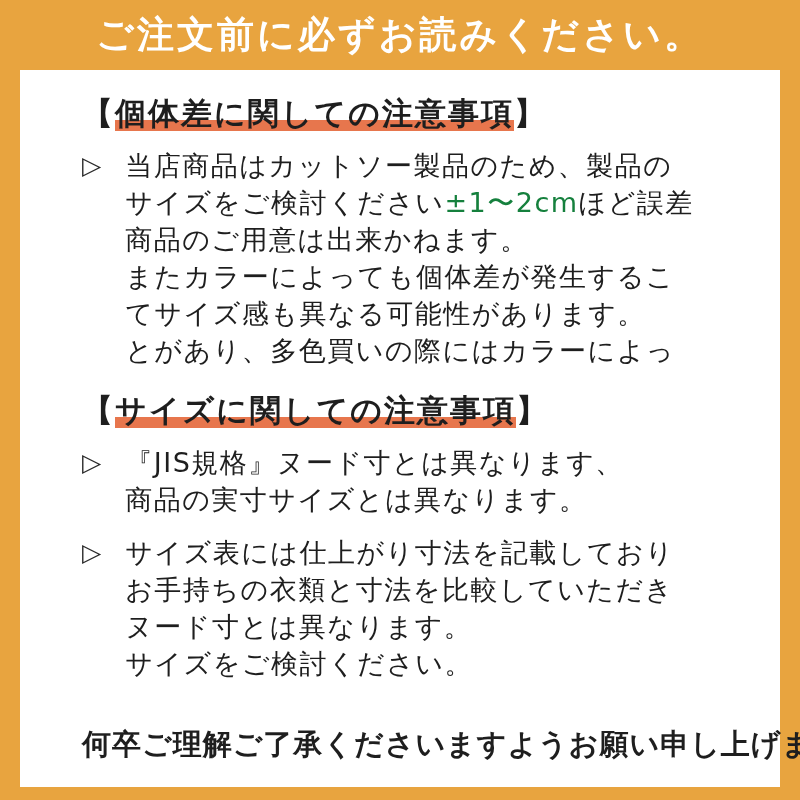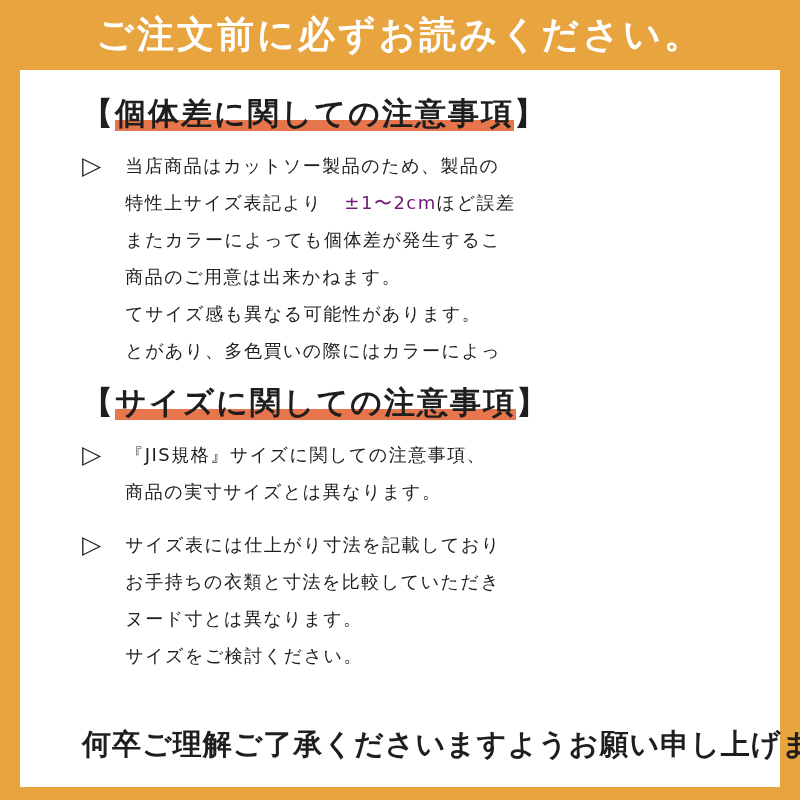--- a/index.html
+++ b/index.html
@@ -63,28 +63,28 @@
     gap: 24px;
     margin-top: 10px;
   }
   .marker {
     flex: 0 0 auto;
     font-size: 25px;
     line-height: 37px;
     color: #2A2A2A;
   }
   .lines {
-    font-size: 18px;
+    font-size: 27px;
     line-height: 37px;
     letter-spacing: 1.5px;
     font-weight: 500;
   }
   .line { white-space: nowrap; }
-  .red { color: #701a75; margin-left: 22px; }
-  .section-size { margin-top: 14px; }
+  .red { color: #15803d; }
+  .section-size { margin-top: 22px; }
   .bullet + .bullet { margin-top: 16px; }
   .footer-message {
     margin-top: auto;
     text-align: center;
     font-size: 29px;
     font-weight: 700;
     letter-spacing: 1px;
     padding-bottom: 8px;
     white-space: nowrap;
   }
@@ -100,36 +100,36 @@
 
   <div class="panel">
 
     <section>
       <h2 class="heading"><span>【</span><span class="hl">個体差に関しての注意事項</span><span>】</span></h2>
 
       <div class="bullet">
         <span class="marker">▷</span>
         <div class="lines">
           <div class="line">当店商品はカットソー製品のため、製品の</div>
-          <div class="line"><span>特性上サイズ表記より</span><span class="red">±1〜2cm</span><span>ほど誤差</span></div>
+          <div class="line"><span>サイズをご検討ください</span><span class="red">±1〜2cm</span><span>ほど誤差</span></div>
+          <div class="line">商品のご用意は出来かねます。</div>
           <div class="line">またカラーによっても個体差が発生するこ</div>
-          <div class="line">商品のご用意は出来かねます。</div>
           <div class="line">てサイズ感も異なる可能性があります。</div>
           <div class="line">とがあり、多色買いの際にはカラーによっ</div>
         </div>
       </div>
     </section>
 
     <section class="section-size">
       <h2 class="heading"><span>【</span><span class="hl">サイズに関しての注意事項</span><span>】</span></h2>
 
       <div class="bullet">
         <span class="marker">▷</span>
         <div class="lines">
-          <div class="line">『JIS規格』サイズに関しての注意事項、</div>
+          <div class="line">『JIS規格』ヌード寸とは異なります、</div>
           <div class="line">商品の実寸サイズとは異なります。</div>
         </div>
       </div>
 
       <div class="bullet">
         <span class="marker">▷</span>
         <div class="lines">
           <div class="line">サイズ表には仕上がり寸法を記載しており</div>
           <div class="line">お手持ちの衣類と寸法を比較していただき</div>
           <div class="line">ヌード寸とは異なります。</div>

